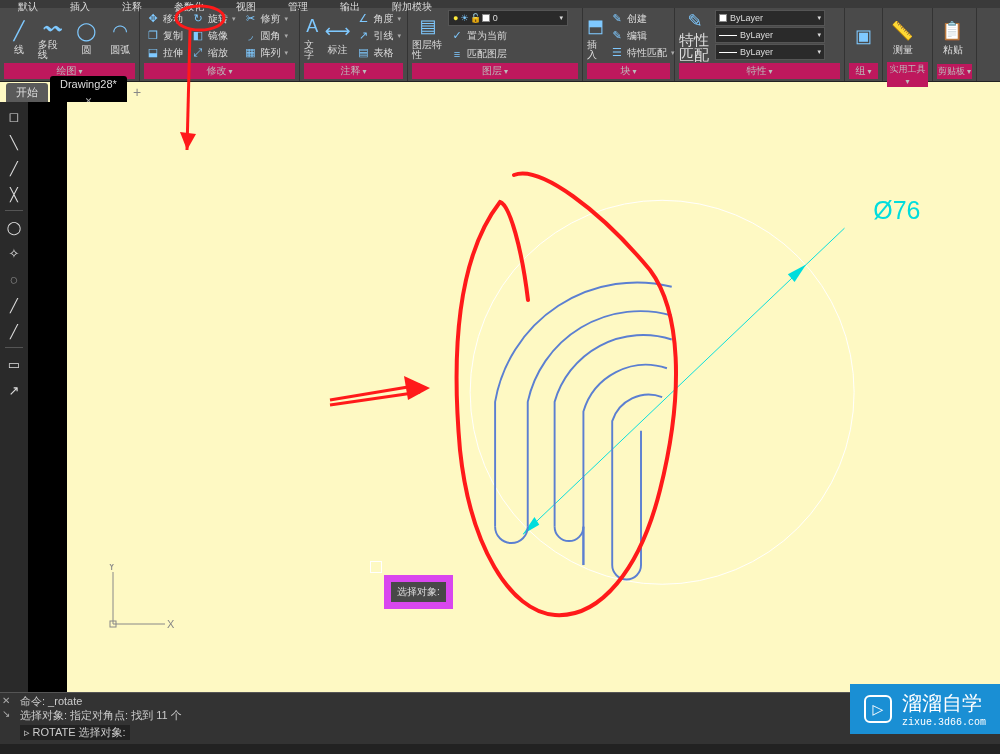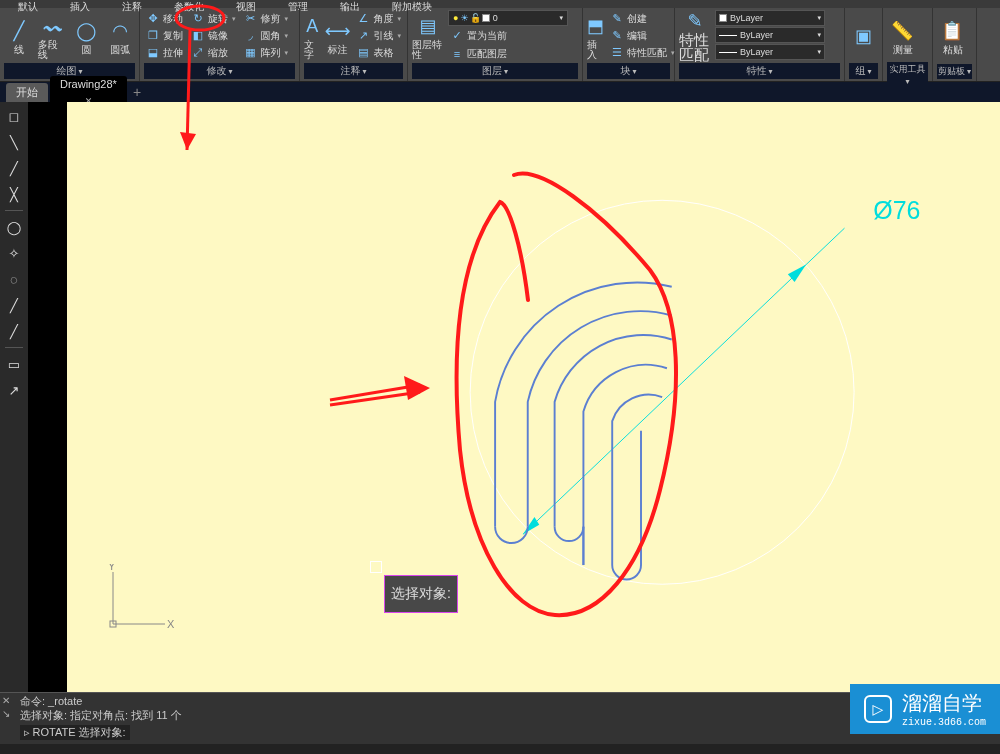--- a/index.html
+++ b/index.html
@@ -5,39 +5,39 @@
 * { margin: 0; padding: 0; box-sizing: border-box; font-family: "Microsoft YaHei", Arial, sans-serif; }
 body { background: #000; width: 1000px; height: 754px; overflow: hidden; position: relative; }
 
 
 .ribbon-tabs { background: #3a3a3a; height: 8px; display: flex; gap: 16px; font-size: 10px; color: #ddd; padding-left: 10px; }
 .ribbon-tabs span { padding: 0 8px; cursor: pointer; }
 
 .ribbon { background: #4a4a4a; height: 74px; display: flex; border-bottom: 1px solid #222; }
 .panel { border-right: 1px solid #333; padding: 2px 4px; display: flex; flex-direction: column; justify-content: space-between; }
 .panel-body { display: flex; gap: 4px; align-items: flex-start; height: 54px; }
-.panel-title { text-align: center; font-size: 10px; color: #bbb; padding: 1px 0; background: #0f172a; }
+.panel-title { text-align: center; font-size: 10px; color: #bbb; padding: 1px 0; background: #be185d; }
 .panel-title::after { content: " ▾"; font-size: 8px; }
 
 .big-btn { display: flex; flex-direction: column; align-items: center; justify-content: center; color: #ddd; font-size: 10px; width: 32px; height: 52px; cursor: pointer; }
 .big-btn .ico { font-size: 18px; height: 28px; display: flex; align-items: center; justify-content: center; color: #7fc9ff; }
 .big-btn .lbl { font-size: 10px; line-height: 1; }
 
 .small-col { display: flex; flex-direction: column; gap: 0; }
 .small-btn { display: flex; align-items: center; gap: 3px; color: #ddd; font-size: 10px; height: 17px; cursor: pointer; padding: 0 2px; white-space: nowrap; }
 .small-btn .sico { width: 14px; height: 14px; font-size: 11px; color: #7fc9ff; display: inline-flex; align-items: center; justify-content: center; }
 .small-btn .tri { font-size: 7px; color: #aaa; margin-left: 1px; }
 
 .layer-dd { background: #2a2a2a; border: 1px solid #555; height: 16px; width: 120px; font-size: 9px; color: #ddd; display: flex; align-items: center; padding: 0 4px; }
 .prop-dd { background: #2a2a2a; border: 1px solid #555; height: 16px; width: 110px; font-size: 9px; color: #ddd; display: flex; align-items: center; padding: 0 3px; gap: 3px; }
 .swatch { width: 8px; height: 8px; background: #fff; border: 1px solid #888; }
 .dd-arrow { margin-left: auto; font-size: 7px; }
 
 
-.file-tabs { background: #0f172a; height: 20px; display: flex; align-items: center; padding-left: 6px; }
+.file-tabs { background: #fef9c3; height: 20px; display: flex; align-items: center; padding-left: 6px; }
 .file-tab { background: #5a5a5a; color: #ddd; font-size: 11px; padding: 2px 10px; border-radius: 3px 3px 0 0; margin-right: 2px; display: flex; align-items: center; gap: 6px; cursor: pointer; }
 .file-tab.active { background: #000; flex-direction: column; }
 .file-tab .x { color: #aaa; font-size: 9px; }
 
 
 .canvas { position: absolute; left: 28px; top: 102px; right: 0; bottom: 58px; background: #fef9c3; margin-left: 39px; }
 .left-toolbar { position: absolute; left: 0; top: 102px; width: 28px; bottom: 58px; background: #2a2a2a; display: flex; flex-direction: column; gap: 6px; padding-top: 4px; align-items: center; }
 .tb-ico { width: 20px; height: 20px; font-size: 13px; color: #ddd; display: flex; align-items: center; justify-content: center; cursor: pointer; }
 .tb-sep { height: 1px; width: 18px; background: #555; }
 
@@ -51,21 +51,21 @@
 
 
 .watermark { position: absolute; right: 0; bottom: 20px; background: #1a8fd4; color: #fff; padding: 6px 14px; font-size: 20px; display: flex; align-items: center; gap: 10px; z-index: 50; }
 .watermark .wm-ico { width: 28px; height: 28px; border: 2px solid #fff; border-radius: 6px; display: flex; align-items: center; justify-content: center; font-size: 14px; }
 .watermark .wm-sub { font-size: 10px; display: block; font-family: Liberation Mono, monospace; }
 
 
 .anno { position: absolute; z-index: 40; pointer-events: none; }
 
 
-.tooltip { position: absolute; left: 384px; top: 575px; background: #484848; color: #ddd; font-size: 14px; padding: 9px 6px; border: 1px solid #d946ef; z-index: 30; }
+.tooltip { position: absolute; left: 384px; top: 575px; background: #484848; color: #ddd; font-size: 10px; padding: 3px 6px; border: 7px solid #d946ef; z-index: 30; }
 .pickbox { position: absolute; left: 370px; top: 561px; width: 12px; height: 12px; border: 1px solid #fff; z-index: 30; }
 
 
 .ucs { position: absolute; left: 42px; bottom: 70px; color: #888; font-family: monospace; font-size: 11px; z-index: 20; }
 
 svg.drawing { position: absolute; left: 0; top: 0; width: 100%; height: 100%; }
 </style>
 </head>
 <body>
 

